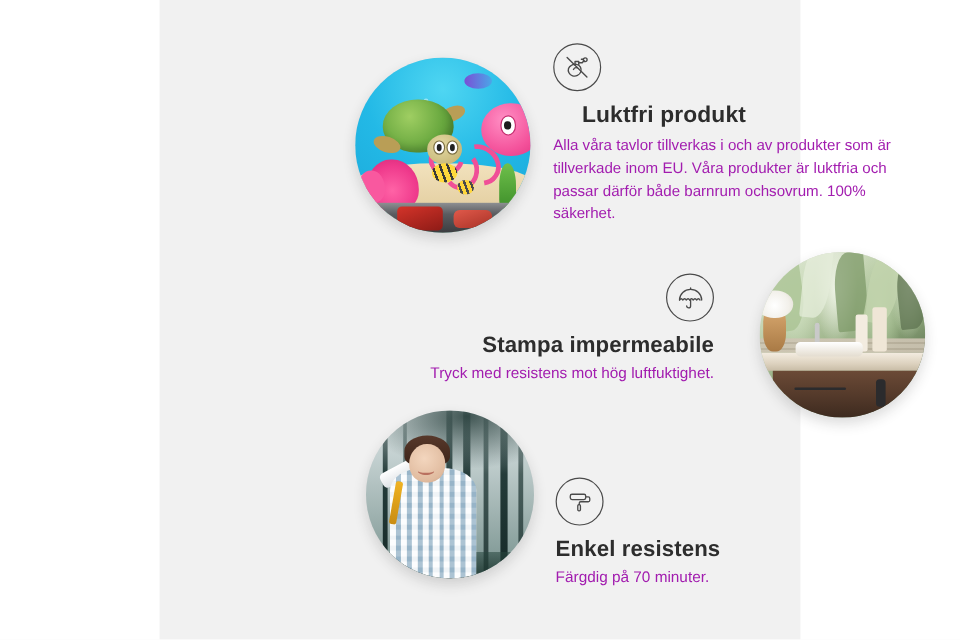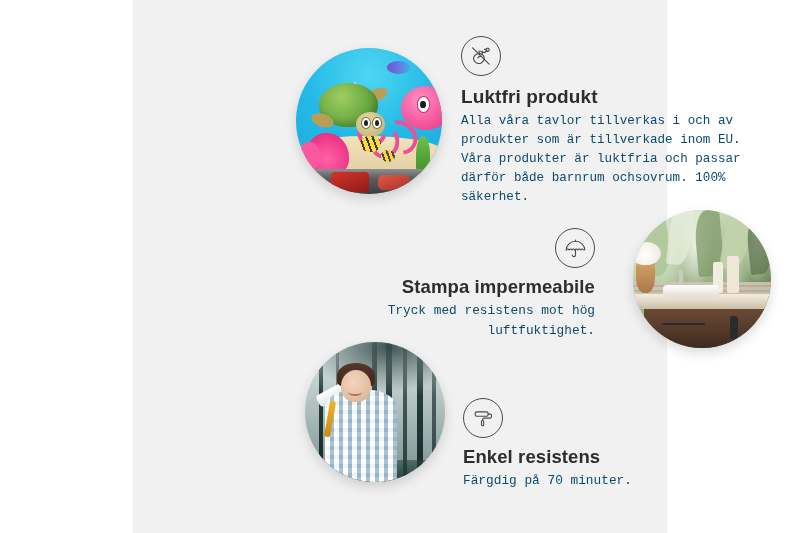--- a/index.html
+++ b/index.html
@@ -291,28 +291,27 @@
     font-size: 18.5px;
     font-weight: bold;
     color: #2d2d2d;
     letter-spacing: .1px;
     line-height: 1.25;
   }
   .feature p {
     margin: 3px 0 0 0;
     font-size: 12.6px;
     line-height: 1.52;
-    color: #0c4a6e;
-    font-family: Liberation Mono, monospace;
+    color: #a21caf;
   }
 
   
   .f-odour { left: 328px; top: 36px; width: 300px; text-align: left; }
   .f-odour .icon-circle { margin-bottom: 9px; }
-  .f-odour h3 { font-size: 19px; }
+  .f-odour h3 { font-size: 19px; margin-left: 24px; }
 
   
   .f-water { left: 170px; top: 228px; width: 292px; text-align: right; }
   .f-water .icon-row { display:flex; justify-content:flex-end; margin-bottom: 7px; }
   .f-water h3 { font-size: 18.5px; }
   .f-water p { font-size: 12.8px; }
 
   
   .f-mount { left: 330px; top: 398px; width: 280px; text-align: left; }
   .f-mount .icon-circle { margin-bottom: 7px; }

